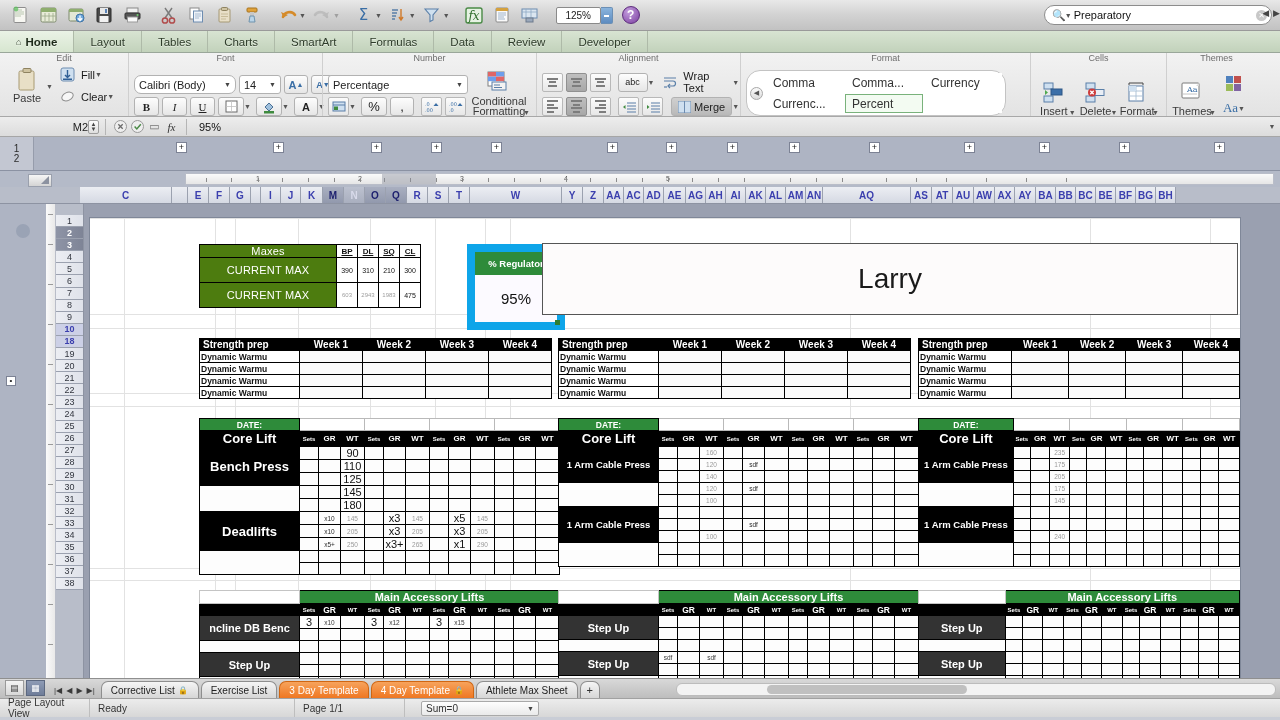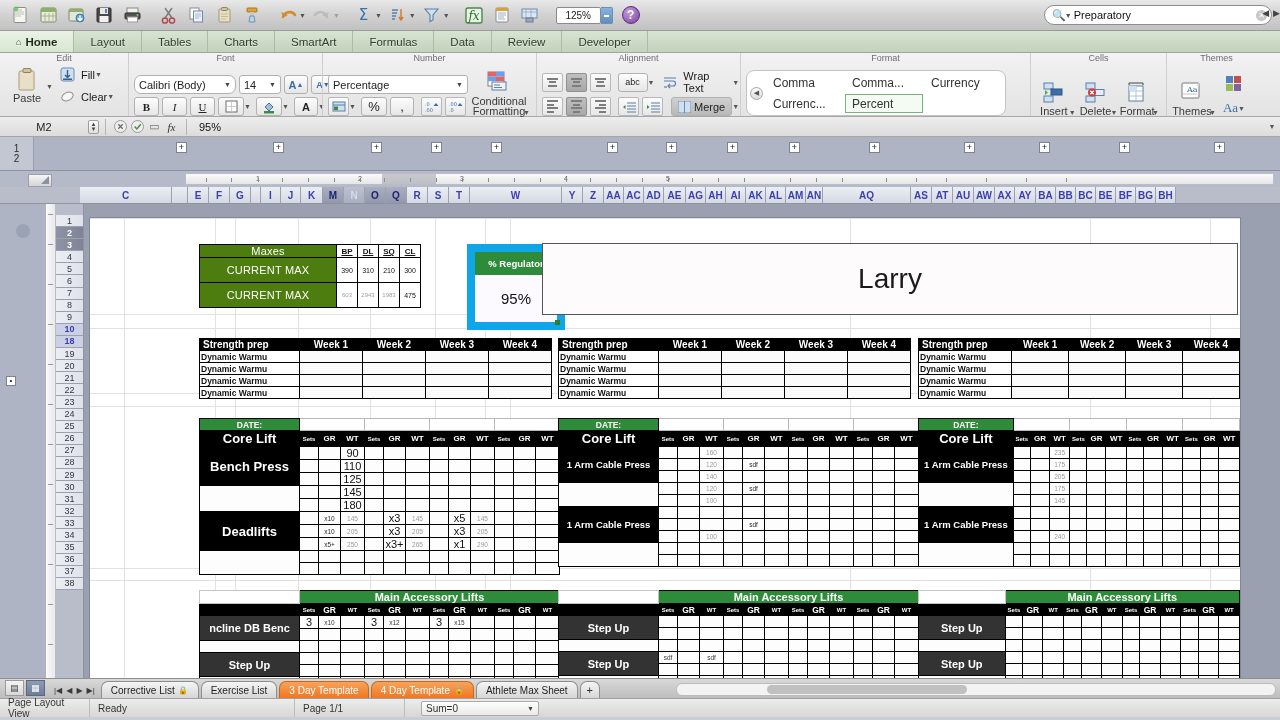--- a/index.html
+++ b/index.html
@@ -117,39 +117,39 @@
 
   .alignbar{display:flex;flex-direction:column;gap:1.5px;align-items:center;}
   .alignbar i{display:block;height:2px;background:#7d7d7d;}
 
   .stylebtn{
     height:19px;min-width:78px;padding:0 6px;display:flex;align-items:center;
     font-size:12px;color:#333;background:#fff;border:1px solid transparent;
   }
   .stylebtn.hl{border:1px solid #79b27b;background:#f3fbf2;}
   .stylepanel{
-    background:#fff;border:1px solid #c3c3c3;border-radius:8px;
+    background:#fff;border:1px solid #c3c3c3;border-radius:14px;
     display:flex;align-items:center;padding:2px 3px;height:46px;
   }
   .styleround{
     width:13px;height:13px;border-radius:50%;border:1px solid #a8a8a8;
     background:linear-gradient(to bottom,#fafafa,#dcdcdc);
     font-size:7px;display:flex;align-items:center;justify-content:center;color:#555;
     margin-right:3px;
   }
   .bigicon{width:28px;height:26px;display:flex;align-items:center;justify-content:center;}
   .iconlbl{font-size:11px;color:#3a3a3a;text-align:center;line-height:10px;}
   .icell{display:flex;flex-direction:column;align-items:center;width:40px;}
 
   
   .formulabar{
     height:20px;background:linear-gradient(to bottom,#ededed,#dcdcdc);
     border-bottom:1px solid #a6a6a6;display:flex;align-items:center;font-size:11px;
   }
-  .namebox{width:88px;text-align:center;color:#222;}
+  .namebox{width:88px;text-align:right;color:#222;}
   .stepper{width:11px;height:14px;border:1px solid #9e9e9e;border-radius:2px;
     background:linear-gradient(to bottom,#fdfdfd,#dedede);font-size:6px;
     display:flex;flex-direction:column;align-items:center;justify-content:center;color:#444;line-height:5px;}
   .fbsep{width:1px;height:16px;background:#b5b5b5;margin:0 6px;}
   .fbicon{width:17px;height:15px;display:flex;align-items:center;justify-content:center;font-size:11px;}
   .fbinput{flex:1;padding-left:6px;color:#111;}
 
   
   .pagestrip{
     height:34px;background:#aeb4c3;border-bottom:1px solid #8b92a3;

